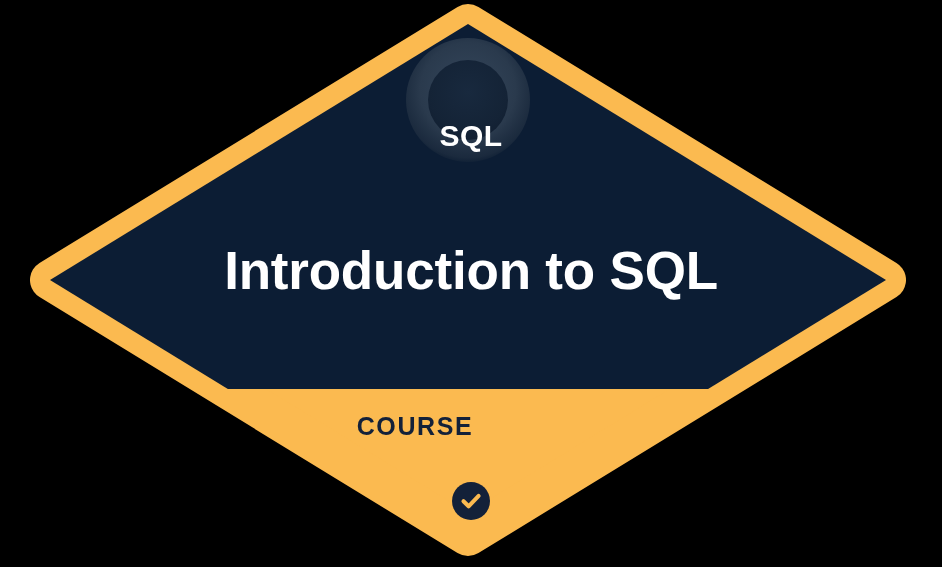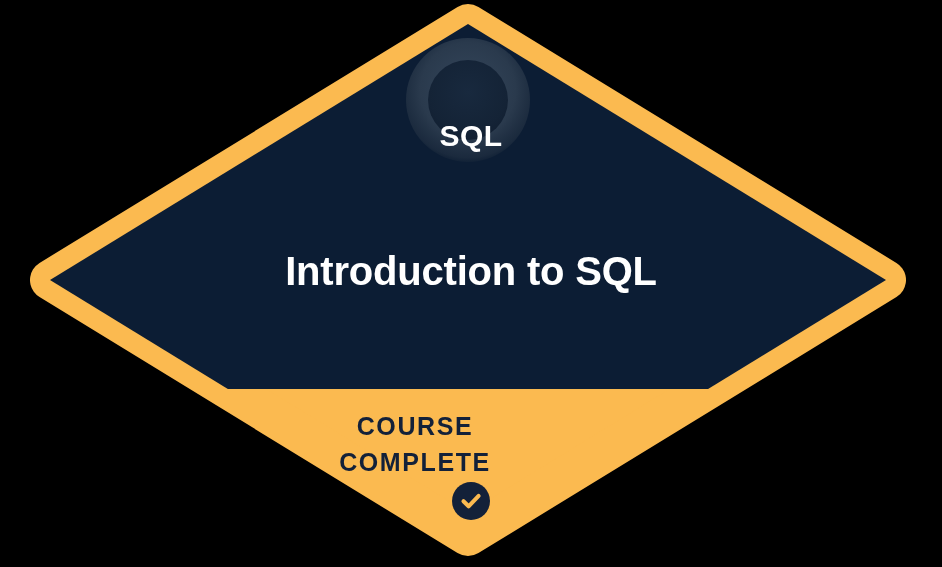--- a/index.html
+++ b/index.html
@@ -57,21 +57,21 @@
   }
 
   .course-title {
     position: absolute;
     left: 0;
     top: 245px;
     width: 942px;
     text-align: center;
     color: #ffffff;
     font-family: "Liberation Sans", sans-serif;
-    font-size: 40px;
+    font-size: 53px;
     font-weight: 700;
     letter-spacing: -0.2px;
     line-height: 52px;
     white-space: nowrap;
   }
 
   .status-block {
     position: absolute;
     left: 0;
     top: 408px;
@@ -151,21 +151,20 @@
   </svg>
 
   <div class="overlay">
 
     <div class="sql-badge-label">SQL</div>
 
     <div class="course-title">Introduction to SQL</div>
 
     <div class="status-block">
       <span class="status-line">COURSE</span>
-      <span class="status-line">COMPLETE</span>
     </div>
 
     <div class="check-wrap">
       <svg width="38" height="38" viewBox="0 0 38 38">
         <circle cx="19" cy="19" r="19" fill="#132139"></circle>
         <path d="M 11.5 19.2 L 16.6 24.3 L 26.6 13.9" fill="none" stroke="#fbba50" stroke-width="4.1" stroke-linecap="round" stroke-linejoin="round"></path>
       </svg>
     </div>
 
   </div>

